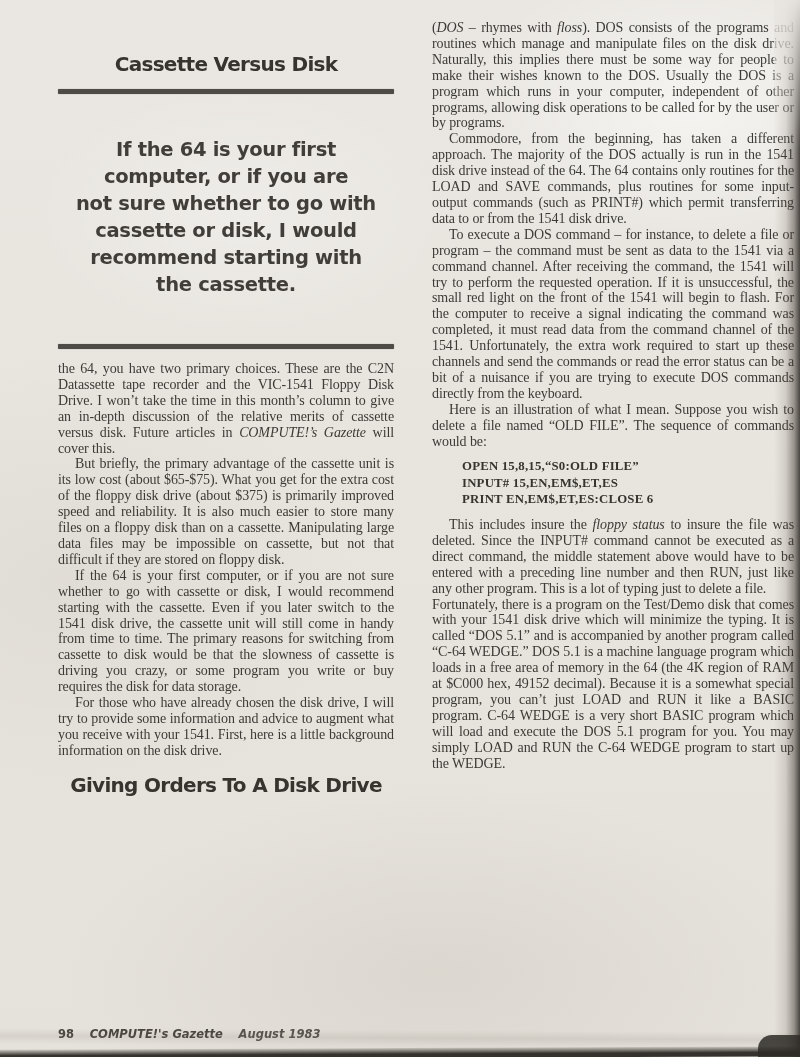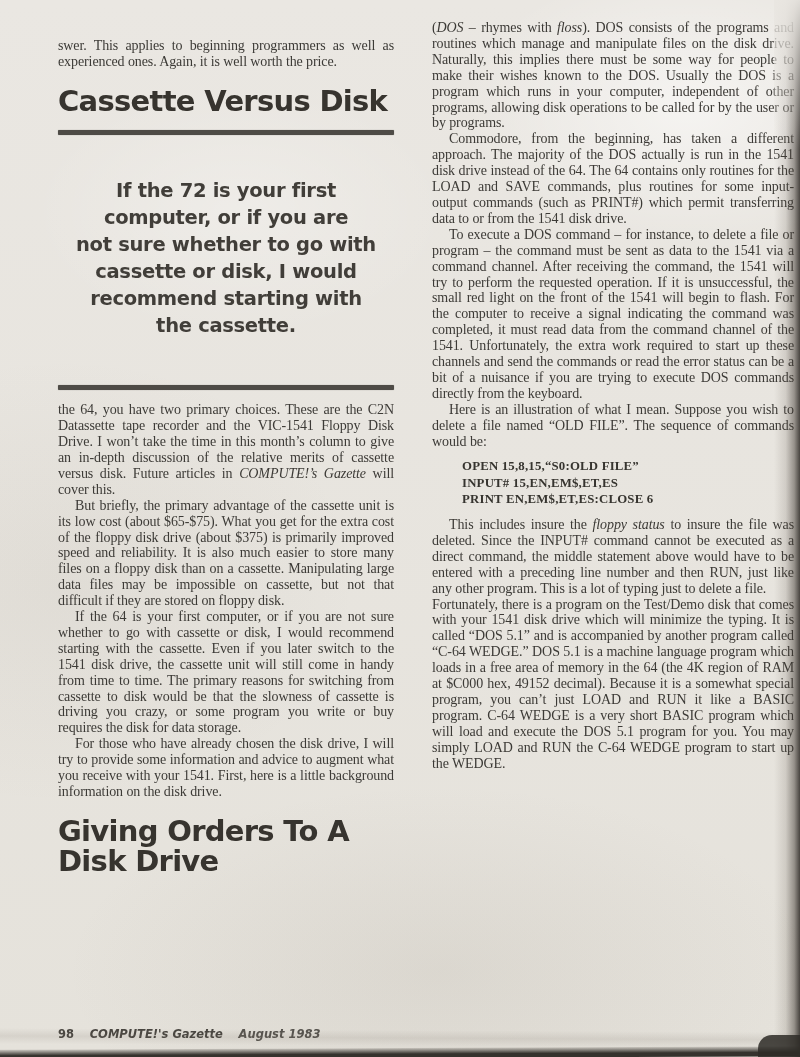--- a/index.html
+++ b/index.html
@@ -28,25 +28,26 @@
     text-align:justify;
     letter-spacing:-0.1px;
     color:#3c3a36;
   }
   .para.indent { text-indent:17px; }
   .it { font-style:italic; }
 
   .heading {
     font-family:"DejaVu Sans","Liberation Sans",sans-serif;
     font-weight:700;
-    font-size:29px;
+    font-size:20px;
     line-height:1.05;
     letter-spacing:-0.7px;
     color:#37342f;
     margin:16px 0 7px 0;
+    text-align:center;
   }
 
   .rule {
     height:5px;
     background:#4e4b46;
     margin-top:14px;
     border-radius:1px;
     box-shadow:0 0 1px rgba(60,55,50,0.6);
   }
   .rule + .para, .rule + .para.indent { margin-top:12px; }
@@ -108,24 +109,23 @@
   .corner-br {
     position:absolute; right:0; bottom:0; width:42px; height:22px;
     background:#2e2b27; border-top-left-radius:14px; opacity:0.85;
     pointer-events:none;
   }
 </style>
 </head>
 <body>
 
 <div class="column col-left">
-    <p class="para"><span>swer. This applies to beginning programmers as well as experienced ones. Again, it is well worth the price.</span></p>
     <h2 class="heading">Cassette Versus Disk</h2>
     <div class="rule"></div>
-    <div class="pullquote">If the 72 is your first
+    <div class="pullquote">If the 64 is your first
 computer, or if you are
 not sure whether to go with
 cassette or disk, I would
 recommend starting with
 the cassette.</div>
     <div class="rule"></div>
     <p class="para"><span>the 64, you have two primary choices. These are the C2N Datassette tape recorder and the VIC-1541 Floppy Disk Drive. I won’t take the time in this month’s column to give an in-depth discussion of the relative merits of cassette versus disk. Future articles in </span><span class="it">COMPUTE!’s Gazette</span><span> will cover this.</span></p>
     <p class="para indent"><span>But briefly, the primary advantage of the cassette unit is its low cost (about $65-$75). What you get for the extra cost of the floppy disk drive (about $375) is primarily improved speed and reliability. It is also much easier to store many files on a floppy disk than on a cassette. Manipulating large data files may be impossible on cassette, but not that difficult if they are stored on floppy disk.</span></p>
     <p class="para indent"><span>If the 64 is your first computer, or if you are not sure whether to go with cassette or disk, I would recommend starting with the cassette. Even if you later switch to the 1541 disk drive, the cassette unit will still come in handy from time to time. The primary reasons for switching from cassette to disk would be that the slowness of cassette is driving you crazy, or some program you write or buy requires the disk for data storage.</span></p>
     <p class="para indent"><span>For those who have already chosen the disk drive, I will try to provide some information and advice to augment what you receive with your 1541. First, here is a little background information on the disk drive.</span></p>

